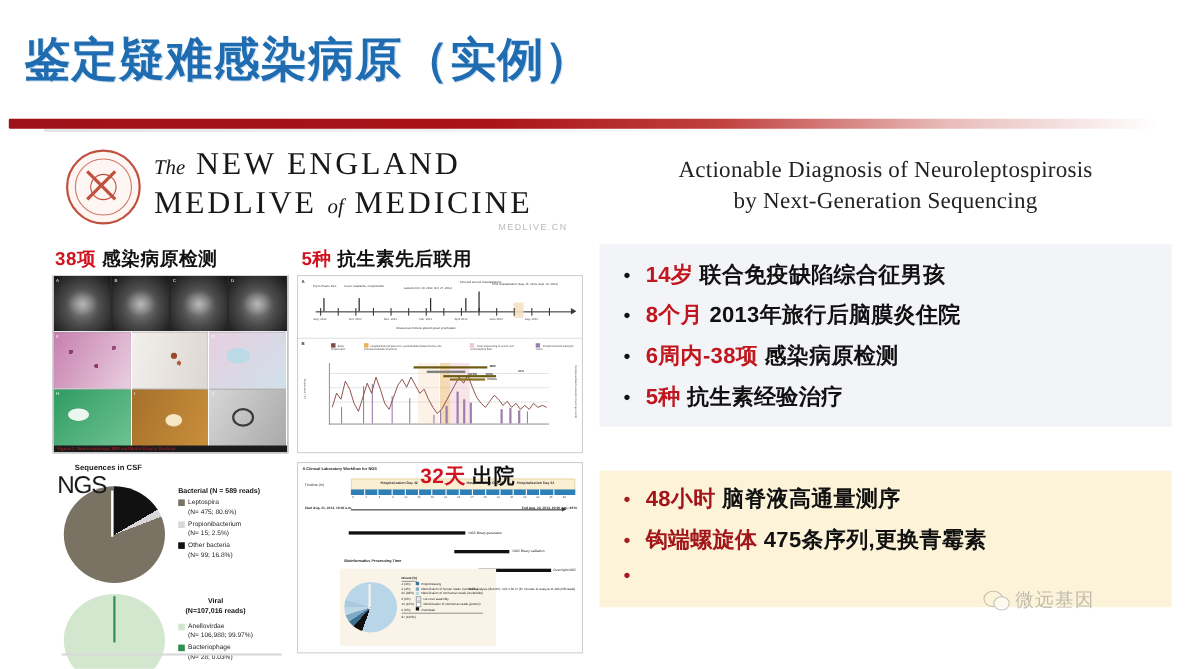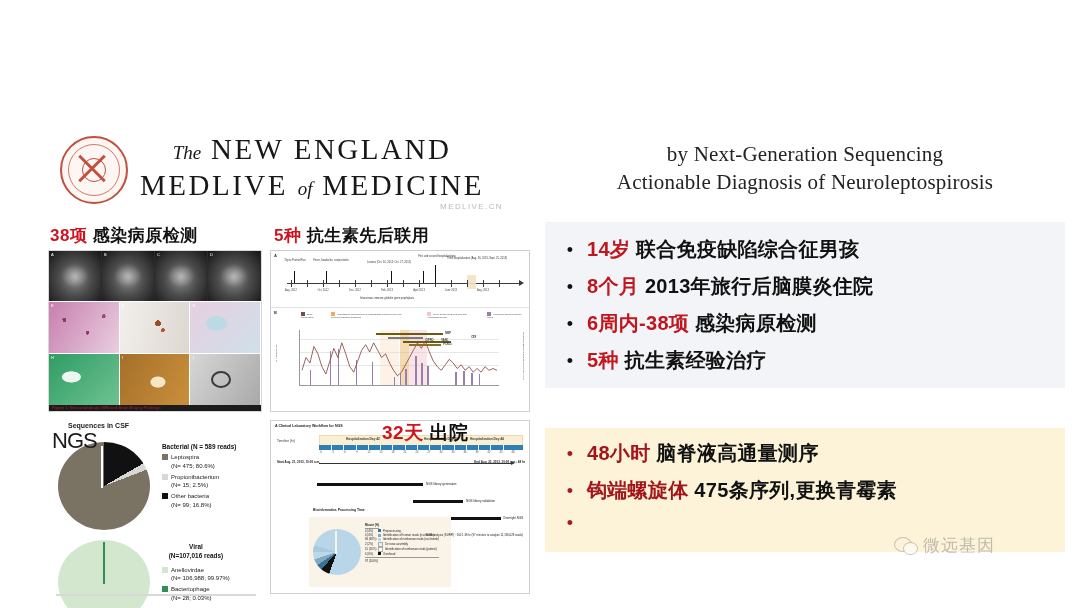--- a/index.html
+++ b/index.html
@@ -27,21 +27,21 @@
     border-radius:1px;
   }
   .title-rule-shadow{
     position:absolute;left:40px;top:117px;width:720px;height:3px;
     background:linear-gradient(to right,rgba(0,0,0,.10),rgba(0,0,0,0));
   }
 
   
   .left-col{position:absolute;left:42px;top:128px;width:490px;height:470px;}
 
-  .nejm-head{position:relative;height:88px;text-align:center;}
+  .nejm-head{position:relative;height:88px;}
   .nejm-seal{
     position:absolute;left:18px;top:8px;width:64px;height:64px;border-radius:50%;
     border:2px solid #c0503f;background:#fdf6f2;
   }
   .nejm-seal::before{
     content:"";position:absolute;left:6px;top:6px;right:6px;bottom:6px;
     border:1px solid #d07a68;border-radius:50%;
   }
   .nejm-seal::after{
     content:"";position:absolute;left:12px;top:29px;width:36px;height:3px;
@@ -61,21 +61,21 @@
     font-family:"Liberation Serif","DejaVu Serif",serif;
     font-size:29px;color:#16181a;letter-spacing:2.5px;white-space:nowrap;line-height:1.2;
   }
   .nejm-l1 .small{font-size:19px;font-style:italic;letter-spacing:0;}
   .nejm-l2{
     font-family:"Liberation Serif","DejaVu Serif",serif;
     font-size:29px;color:#16181a;letter-spacing:2.5px;white-space:nowrap;line-height:1.25;
   }
   .nejm-l2 .small{font-size:19px;font-style:italic;letter-spacing:0;}
   .medlive{
-    position:absolute;right:29px;top:74px;
+    position:absolute;right:16px;top:74px;
     font-size:8px;color:#b9b9b9;letter-spacing:1.4px;margin-left:16px;
   }
 
   
   .cap{font-size:17px;font-weight:bold;color:#111;white-space:nowrap;letter-spacing:.5px;}
   .cap .num{color:#cf1420;}
 
   .fig-grid{position:absolute;left:0;top:96px;width:490px;height:374px;}
   .cap-a{position:absolute;left:8px;top:0;}
   .cap-b{position:absolute;left:232px;top:0;}
@@ -236,20 +236,25 @@
   .wm-icon .b1{position:absolute;left:0;top:0;width:16px;height:13px;border-radius:50%;
     border:1.6px solid #9a9a9a;}
   .wm-icon .b2{position:absolute;left:9px;top:5px;width:13px;height:11px;border-radius:50%;
     border:1.6px solid #9a9a9a;background:#fff;}
 </style>
 </head>
 <body>
 
 <div class="slide">
 
+  <div class="title-wrap">
+    <div class="slide-title">鉴定疑难感染病原（实例）</div>
+    <div class="title-rule"></div>
+    <div class="title-rule-shadow"></div>
+  </div>
 
   <div class="left-col">
 
     <div class="nejm-head">
       <div class="nejm-seal">
         <div class="nejm-seal-x2"></div>
         <div class="nejm-seal-ring"></div>
       </div>
       <div class="nejm-lines">
         <div class="nejm-l1">
@@ -588,22 +593,22 @@
 
       <div class="cap cap-c" style="left:320px;top:196px;font-size:19px;">
         <span class="num">32天</span>
         <span>出院</span>
       </div>
     </div>
   </div>
 
   <div class="right-col">
     <div class="headline">
+      <div>Actionable Diagnosis of Neuroleptospirosis</div>
       <div>by Next-Generation Sequencing</div>
-      <div>Actionable Diagnosis of Neuroleptospirosis</div>
     </div>
 
     <div class="box-blue">
       <div class="blue-inner">
         <div class="bl">
           <span class="bullet">•</span>
           <span class="btxt">
             <span class="hl">14岁</span><span> 联合免疫缺陷综合征男孩</span>
           </span>
         </div>

